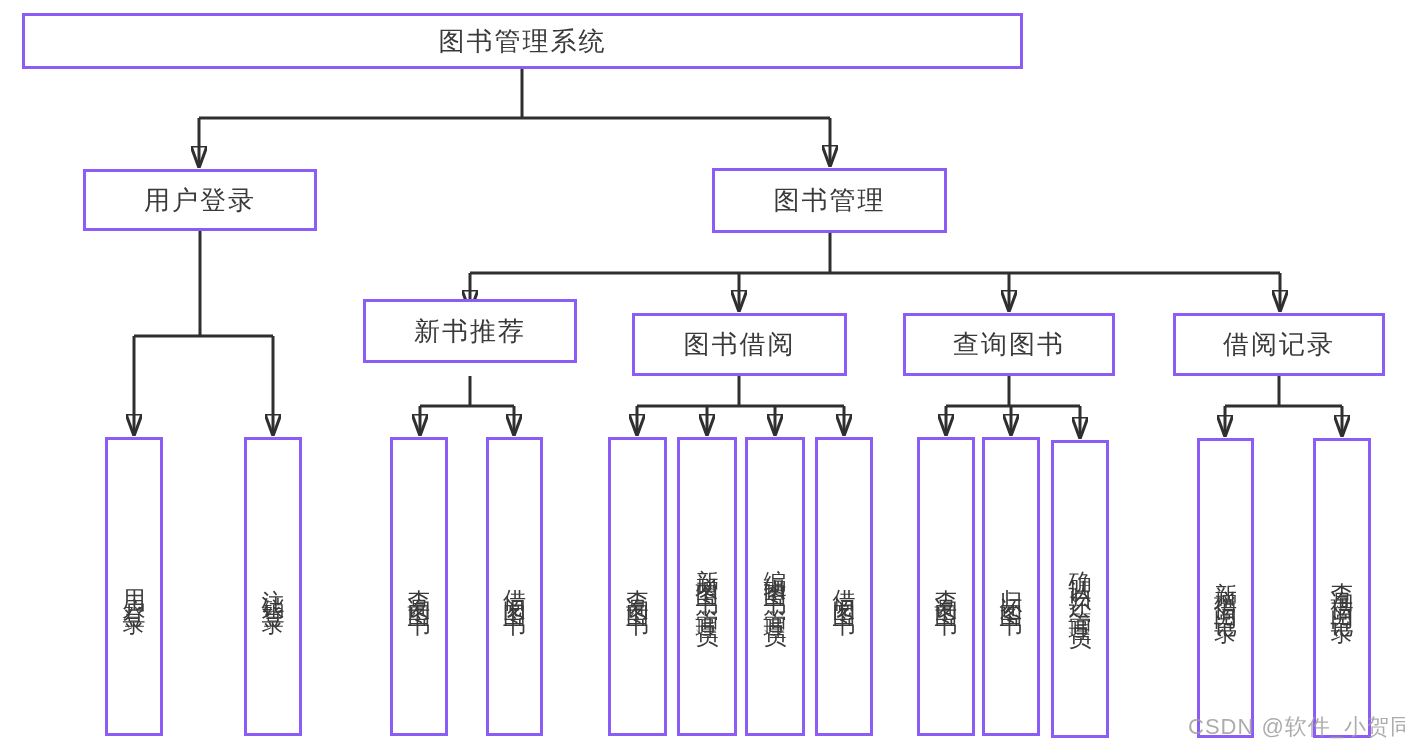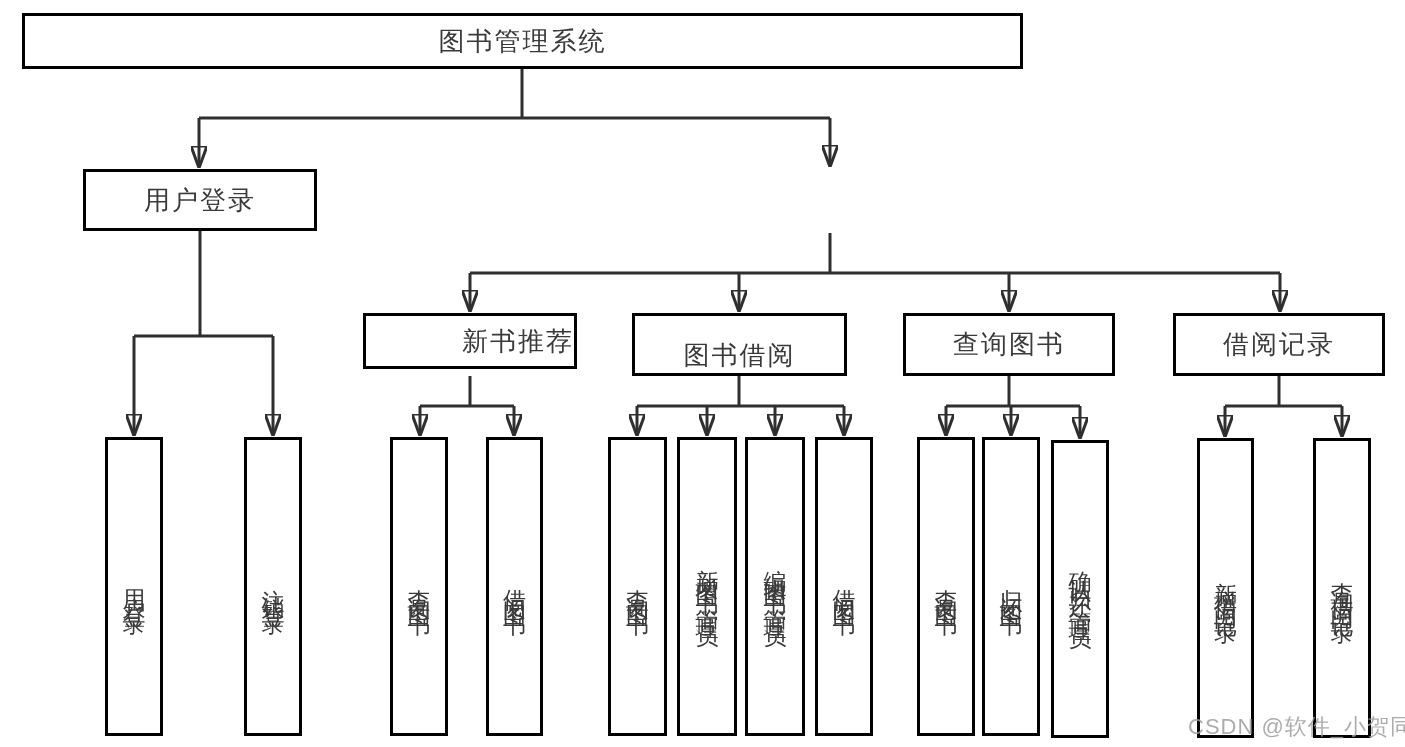--- a/index.html
+++ b/index.html
@@ -4,21 +4,21 @@
 <style>
   html,body{margin:0;padding:0;background:#ffffff;}
   .stage{
     position:relative;width:1405px;height:747px;background:#ffffff;
     font-family:"Liberation Sans","DejaVu Sans",sans-serif;overflow:hidden;
   }
   .conn-layer{position:absolute;left:0;top:0;z-index:1;pointer-events:none;}
   .conn-layer path{stroke:#2f2f2f;stroke-width:3;fill:none;}
   .node{
     position:absolute;box-sizing:border-box;background:#ffffff;
-    border:3px solid #000000;color:#3a3a3a;z-index:2;
+    border:3px solid #8b5cf6;color:#3a3a3a;z-index:2;
     display:flex;align-items:center;justify-content:center;
   }
   .h-node .lbl{font-size:26px;letter-spacing:2px;white-space:nowrap;}
   .leaf .lbl{
     writing-mode:vertical-rl;text-orientation:mixed;
     font-size:23px;letter-spacing:8px;line-height:1;white-space:nowrap;
   }
   .watermark{
     position:absolute;z-index:5;left:1188px;top:712px;width:210px;
     font-size:22px;color:rgba(158,158,158,0.85);white-space:nowrap;
@@ -92,25 +92,28 @@
     </g>
   </svg>
 
   <div class="node h-node" style="left:22px;top:13px;width:1001px;height:56px;">
     <span class="lbl">图书管理系统</span>
   </div>
 
   <div class="node h-node" style="left:83px;top:169px;width:234px;height:62px;">
     <span class="lbl">用户登录</span>
   </div>
+  <div class="node h-node" style="left:712px;top:168px;width:235px;height:65px;">
+    <span class="lbl">图书管理</span>
+  </div>
 
-  <div class="node h-node" style="left:363px;top:313px;width:214px;height:56px;justify-content:flex-end;">
+  <div class="node h-node" style="left:363px;top:299px;width:214px;height:64px;">
     <span class="lbl">新书推荐</span>
   </div>
-  <div class="node h-node" style="left:632px;top:313px;width:215px;height:63px;align-items:flex-end;">
+  <div class="node h-node" style="left:632px;top:313px;width:215px;height:63px;">
     <span class="lbl">图书借阅</span>
   </div>
   <div class="node h-node" style="left:903px;top:313px;width:212px;height:63px;">
     <span class="lbl">查询图书</span>
   </div>
   <div class="node h-node" style="left:1173px;top:313px;width:212px;height:63px;">
     <span class="lbl">借阅记录</span>
   </div>
 
   <div class="node leaf" style="left:105px;top:437px;width:58px;height:299px;">

